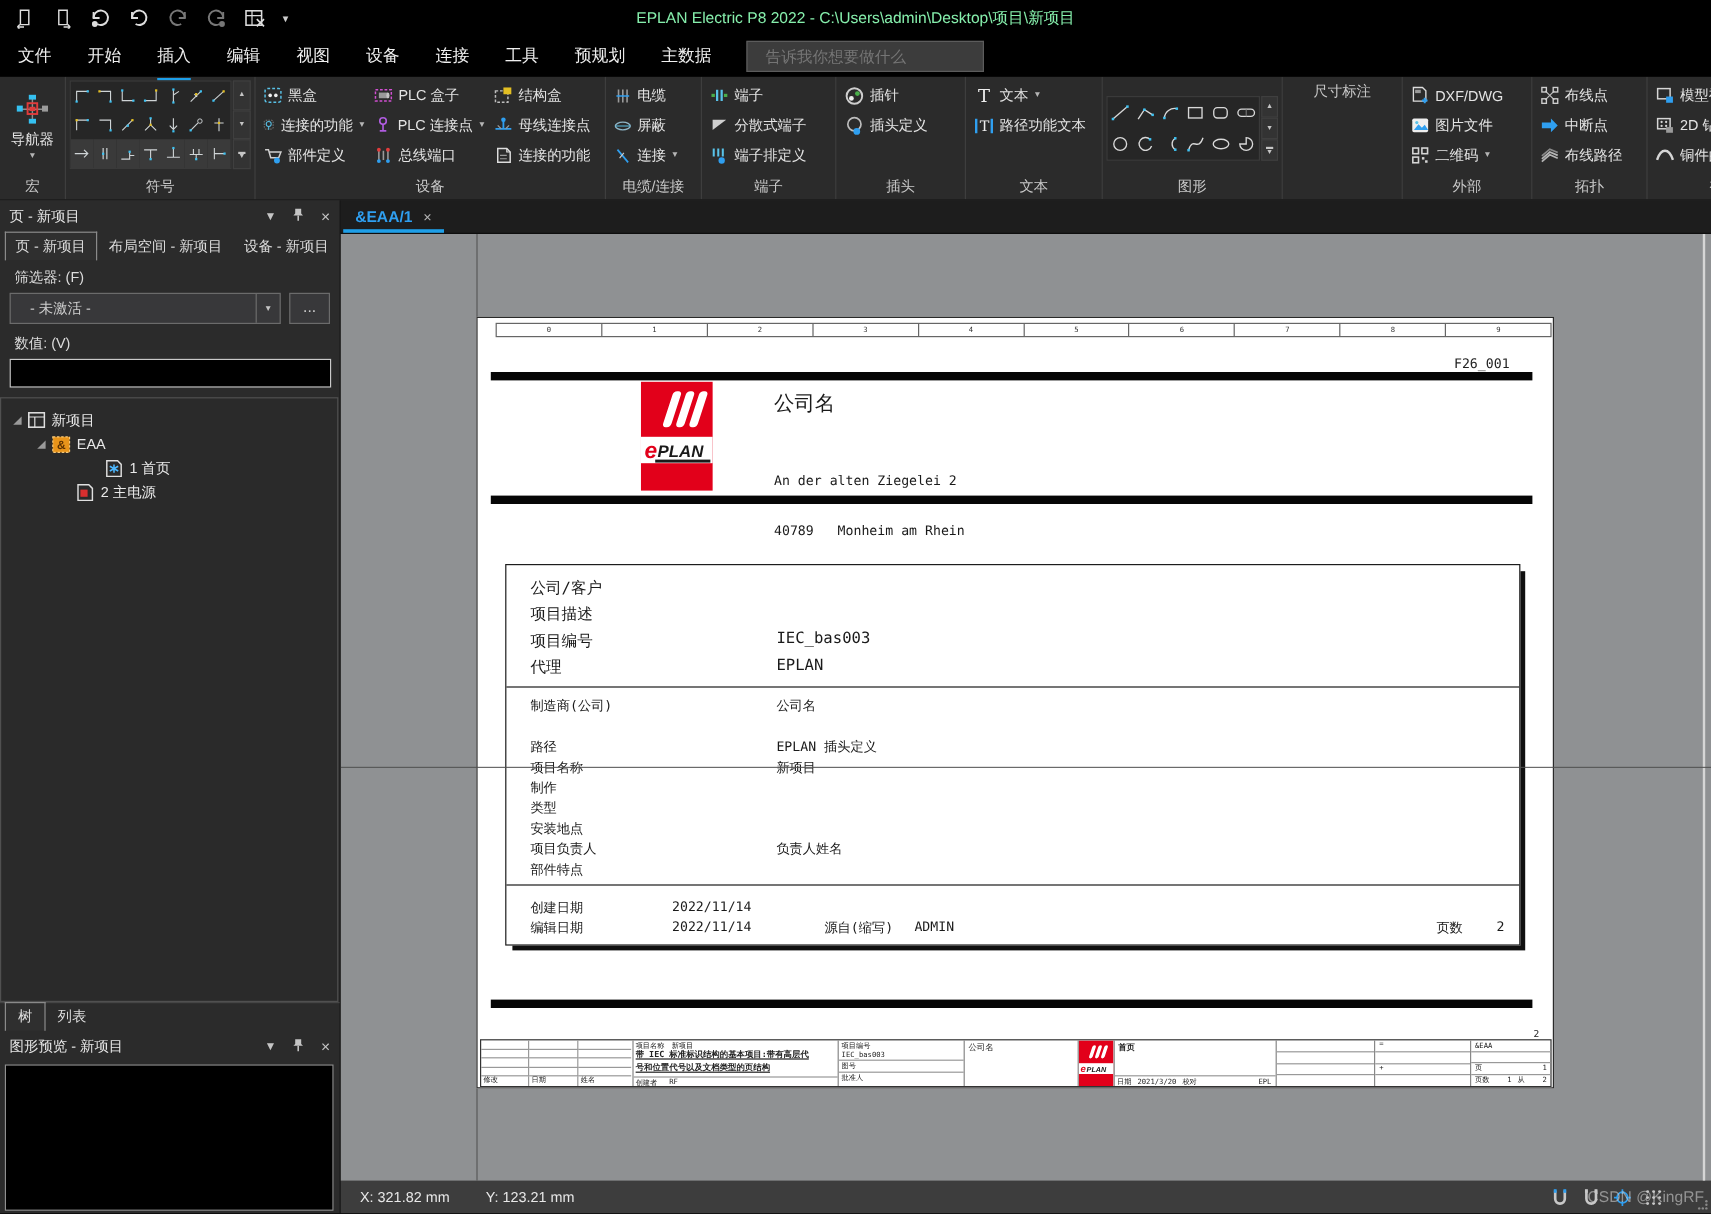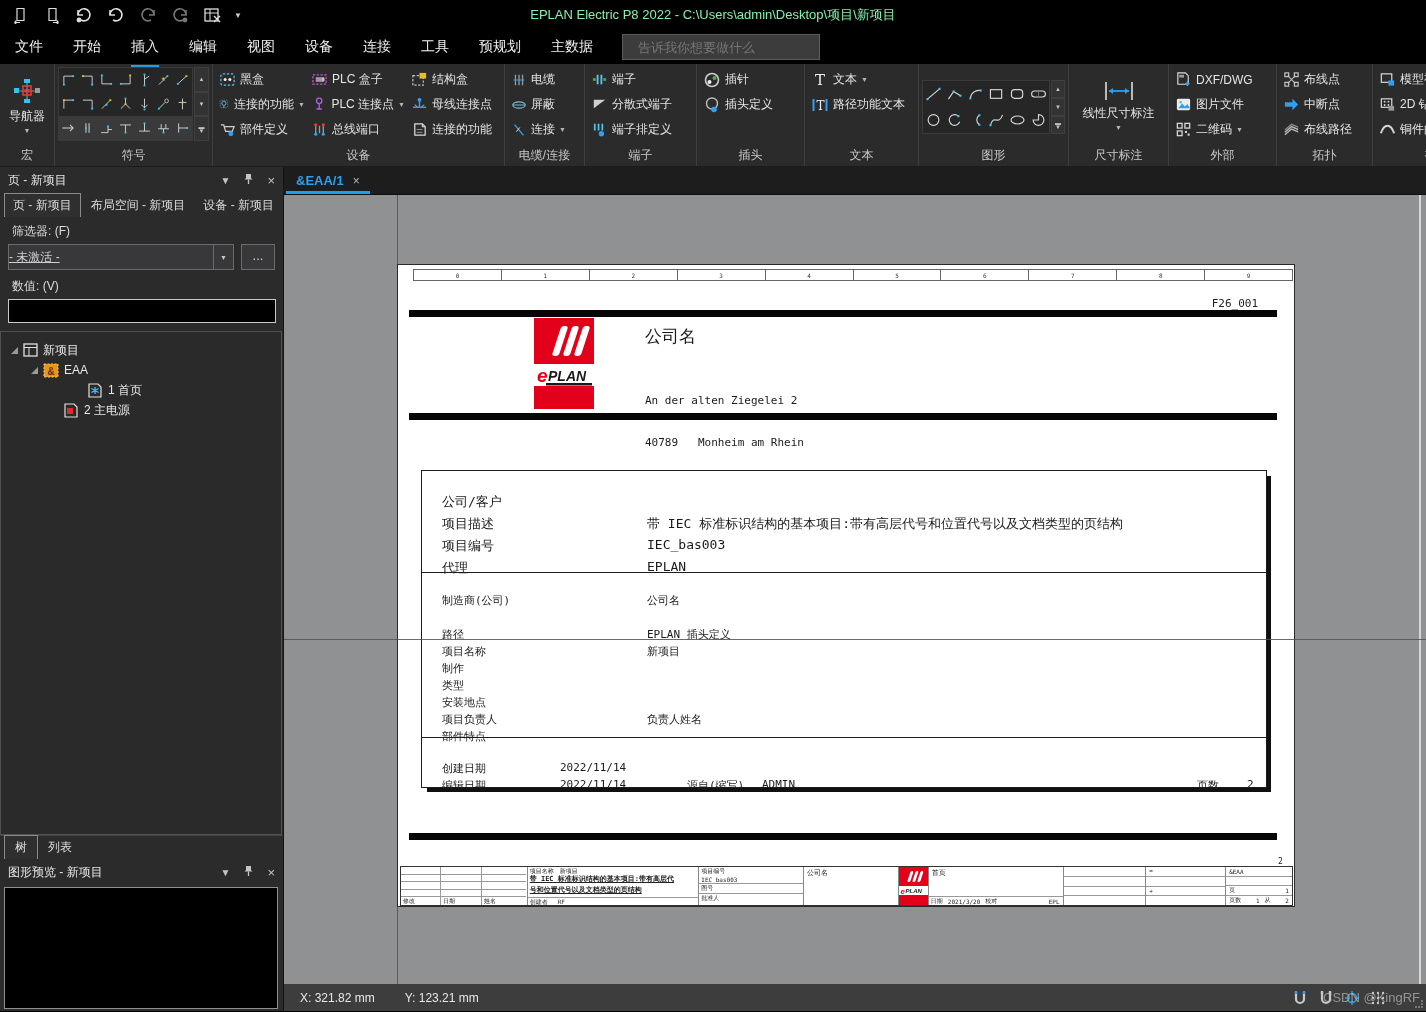--- a/index.html
+++ b/index.html
@@ -46,21 +46,21 @@
   .leftpanel { width:284px; flex:none; background:#2b2b2b; display:flex; flex-direction:column; border-right:1px solid #141414; }
   .ph { height:26px; display:flex; align-items:center; padding:0 8px; color:#e6e6e6; font-size:12px; }
   .ph .sp { flex:1; }
   .ph .hicon { color:#c5c5c5; font-size:10px; margin-left:13px; }
   .ptabs { height:24px; display:flex; align-items:flex-end; padding-left:4px; gap:2px; }
   .ptab { font-size:12px; color:#dcdcdc; padding:3px 8px; white-space:nowrap; }
   .ptab.active { border:1px solid #8a8a8a; border-bottom:none; background:#2f2f2f; }
   .plabel { padding:6px 12px 2px; color:#dcdcdc; font-size:12px; }
   .filter-row { display:flex; gap:7px; padding:2px 8px; align-items:center; }
   .combo { flex:1; height:26px; background:#38383a; border:1px solid #6b6b6b; display:flex; align-items:center; }
-  .combo .cv { flex:1; color:#cfcfcf; font-size:12px; padding-left:0;text-decoration:underline; }
+  .combo .cv { flex:1; color:#cfcfcf; font-size:12px; padding-left:16px; }
   .combo .ca { width:20px; align-self:stretch; border-left:1px solid #6b6b6b; display:flex; align-items:center; justify-content:center; color:#c5c5c5; font-size:7px; }
   .morebtn { width:34px; height:26px; background:#38383a; border:1px solid #6b6b6b; color:#cfcfcf; text-align:center; line-height:22px; font-size:13px; }
   .vinput { margin:2px 8px 4px; height:24px; background:#000; border:1px solid #c9c9c9; color:#ddd; font-size:12px; padding:0 4px; width:268px; outline:none; }
   .treebox { flex:1; margin:4px 1px 0 0; border:1px solid #505050; background:#2a2a2a; overflow:hidden; padding-top:8px; }
   .trow { display:flex; align-items:center; height:20px; color:#e8e8e8; font-size:12px; gap:5px; }
   .texp { width:0; height:0; border-left:7px solid transparent; border-bottom:7px solid #9a9a9a; flex:none; }
   .bottabs { height:24px; display:flex; align-items:flex-end; padding-left:4px; border-top:1px solid #454545; }
   .btab { font-size:12px; color:#dcdcdc; padding:3px 10px; }
   .btab.active { border:1px solid #8a8a8a; border-bottom:none; background:#2f2f2f; }
   .preview { height:122px; margin:2px 5px 2px 4px; background:#000; border:1px solid #8f8f8f; }
@@ -84,21 +84,21 @@
     border:1px solid #666; display:flex; }
   .rcell { flex:1; border-left:1px solid #666; font-size:6px; color:#333; text-align:center; line-height:11px; }
   .rcell:first-child { border-left:none; }
   .formref { position:absolute; right:36px; top:32px; font-size:11px; color:#222; }
   .blackbar { position:absolute; left:11px; width:868px; height:7px; background:#060606; }
   .logo { position:absolute; left:136px; top:53px; width:60px; height:91px; }
   .company-name { position:absolute; left:247px; top:60px; font-size:17px; }
   .addr { position:absolute; left:247px; top:101px; font-size:11px; line-height:14px; white-space:pre; }
   .infobox { position:absolute; left:23px; top:205px; width:846px; height:318px; border:1px solid #1c1c1c;
     box-shadow:5px 5px 0 -1px #101010; background:#fff; }
-  .ib-row { position:absolute; left:0; right:0; height:18px;margin-top:12px; }
+  .ib-row { position:absolute; left:0; right:0; height:18px; }
   .ib-l { position:absolute; left:20px; }
   .ib-v { position:absolute; left:225px; }
   .f13 { font-size:13px; } .f11 { font-size:11px; }
   .ib-div { position:absolute; left:0; right:0; height:1px; background:#1c1c1c; }
   .bar3 { top:568px; }
   .gridno { position:absolute; left:880px; top:592px; font-size:8px; }
   
   .tfoot { position:absolute; left:2px; top:601px; width:893px; height:40px; border:1px solid #333;
     display:flex; font-size:6px; color:#222; background:#fff; }
   .fc { border-left:1px solid #888; position:relative; }
@@ -110,21 +110,21 @@
   .f-rev div:nth-last-child(-n+3) { border-bottom:none; }
   .f-desc { width:172px; display:flex; flex-direction:column; }
   .f-desc .dn { height:8px; display:flex; gap:6px; padding-left:2px; }
   .f-desc .dd { flex:1; font-size:7px; line-height:8px; font-weight:bold; text-decoration:underline; padding-left:2px; }
   .f-desc .db { height:8px; display:flex; gap:10px; padding-left:2px; }
   .f-proj { width:105px; display:flex; flex-direction:column; }
   .f-proj > div { padding-left:2px; }
   .f-comp { width:95px; padding:1px 0 0 3px; font-size:7px; }
   .f-logo { width:30px; }
   .f-page { width:135px; display:flex; flex-direction:column; }
-  .f-page .pp { flex:1; font-size:7px; font-weight:normal; padding:1px 0 0 3px; }
+  .f-page .pp { flex:1; font-size:7px; font-weight:bold; padding:1px 0 0 3px; }
   .f-page .pd { height:9px; display:flex; gap:5px; padding-left:2px; align-items:center; }
   .f-mid { width:83px; display:flex; flex-direction:column; }
   .f-mid div { flex:1; }
   .f-eq { width:80px; display:flex; flex-direction:column; }
   .f-eq div { flex:1; padding-left:3px; }
   .f-right { width:67px; display:flex; flex-direction:column; }
   .f-right div { flex:1; padding:0 3px; display:flex; align-items:center; }
 
   
   .statusbar { position:relative; height:27px; background:#3d3d3d; display:flex; align-items:center;
@@ -641,31 +641,20 @@
       <div class="gal-scroll" style="height:54px;">
         <div class="gsb">▲</div>
         <div class="gsb">▼</div>
         <div class="gsb" style="flex-direction:column;line-height:4px;">▬<span>▼</span></div>
       </div>
     </div>
     <div class="rg-label">图形</div>
   </div>
 
   <div class="rgroup" style="width:100px;">
-    <div class="rg-body">
-      <div class="rbig" style="width:100%;">
-        <svg width="34" height="24" viewBox="0 0 34 24">
-            <path d="M4 3v18M30 3v18" stroke="#ddd" stroke-width="1.6"></path>
-            <path d="M7 12h20" stroke="#2f9ff0" stroke-width="1.8"></path>
-            <path d="M7 12l4-3v6zM27 12l-4-3v6z" fill="#2f9ff0"></path>
-          </svg>
-        <span>线性尺寸标注</span>
-        <span class="caret">▼</span>
-      </div>
-    </div>
     <div class="rg-label">尺寸标注</div>
   </div>
 
   <div class="rgroup" style="width:108px;">
     <div class="rg-body">
       <div class="rcol3">
         <div class="rbtn">
           <svg width="17" height="17" viewBox="0 0 18 18">
               <path d="M3 2h8l3 3v9H3z" fill="none" stroke="#ddd" stroke-width="1.2"></path>
               <rect x="4.5" y="4" width="5" height="3" fill="#9a9a9a"></rect>
@@ -891,21 +880,20 @@
         </div>
         <div class="blackbar" style="top:148px;"></div>
 
         <div class="infobox">
           <div class="ib-row f13" style="top:10px;">
               <span class="ib-l">公司/客户</span>
               <span class="ib-v"></span>
             </div>
           <div class="ib-row f13" style="top:32px;">
               <span class="ib-l">项目描述</span>
-              <span class="ib-v">带 IEC 标准标识结构的基本项目:带有高层代号和位置代号以及文档类型的页结构</span>
             </div>
           <div class="ib-row f13" style="top:54px;">
               <span class="ib-l">项目编号</span>
               <span class="ib-v">IEC_bas003</span>
             </div>
           <div class="ib-row f13" style="top:76px;">
               <span class="ib-l">代理</span>
               <span class="ib-v">EPLAN</span>
             </div>
           <div class="ib-div" style="top:101px;"></div>

